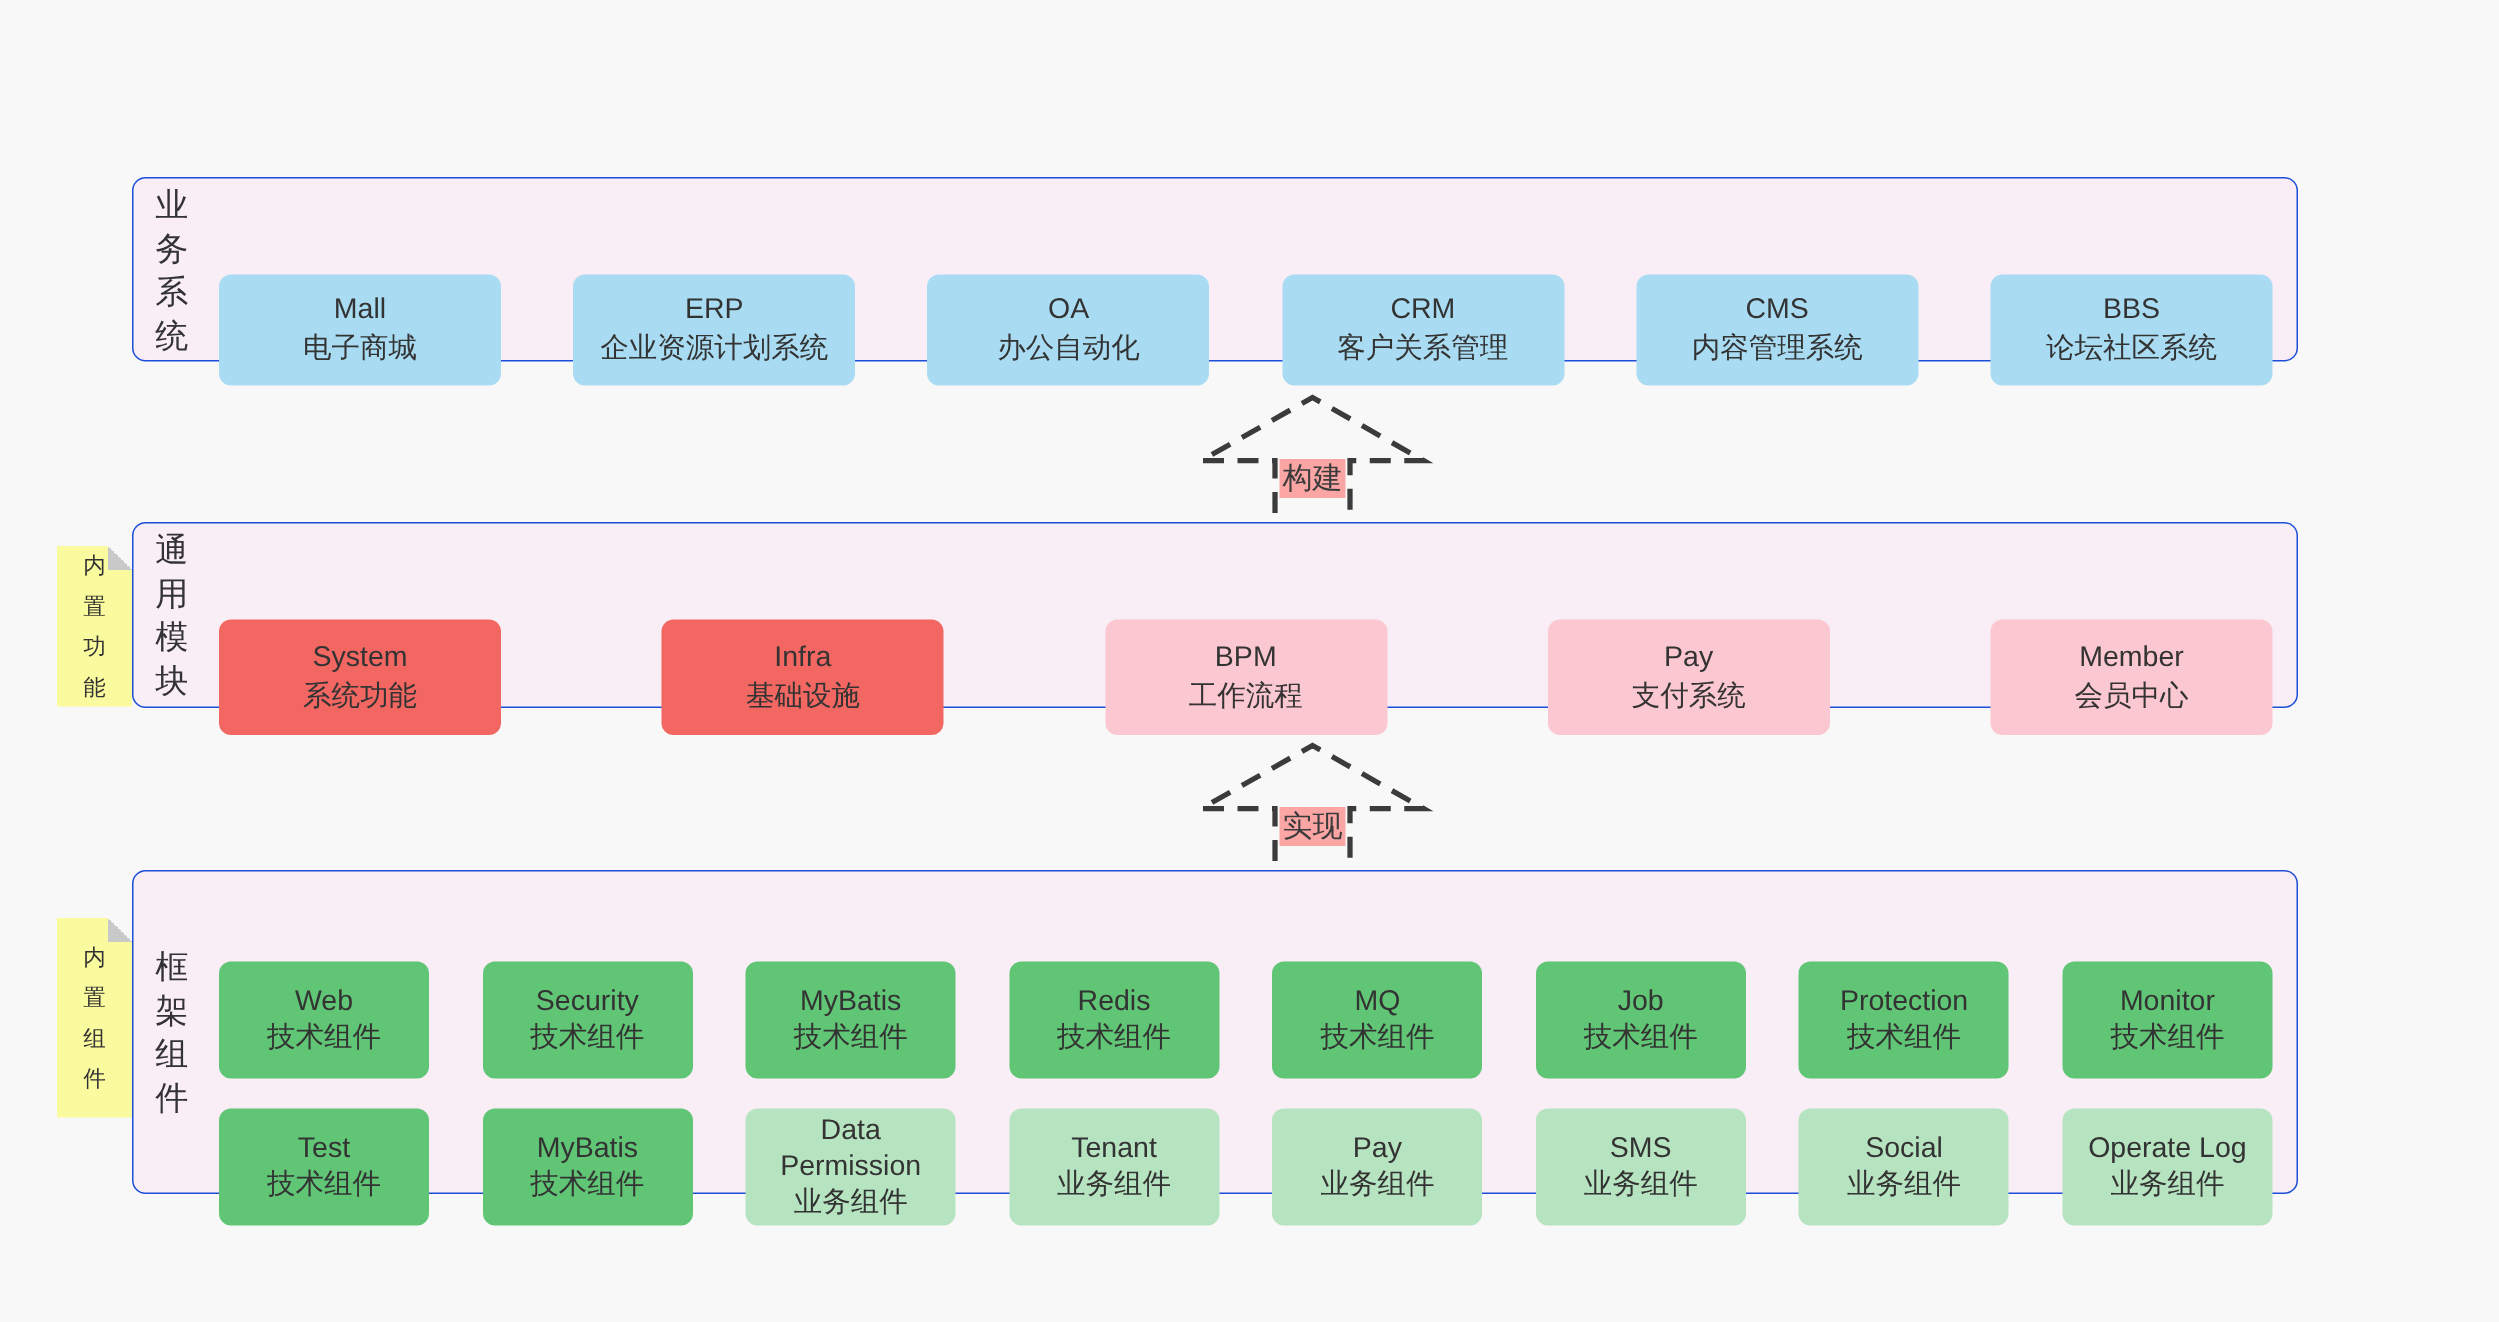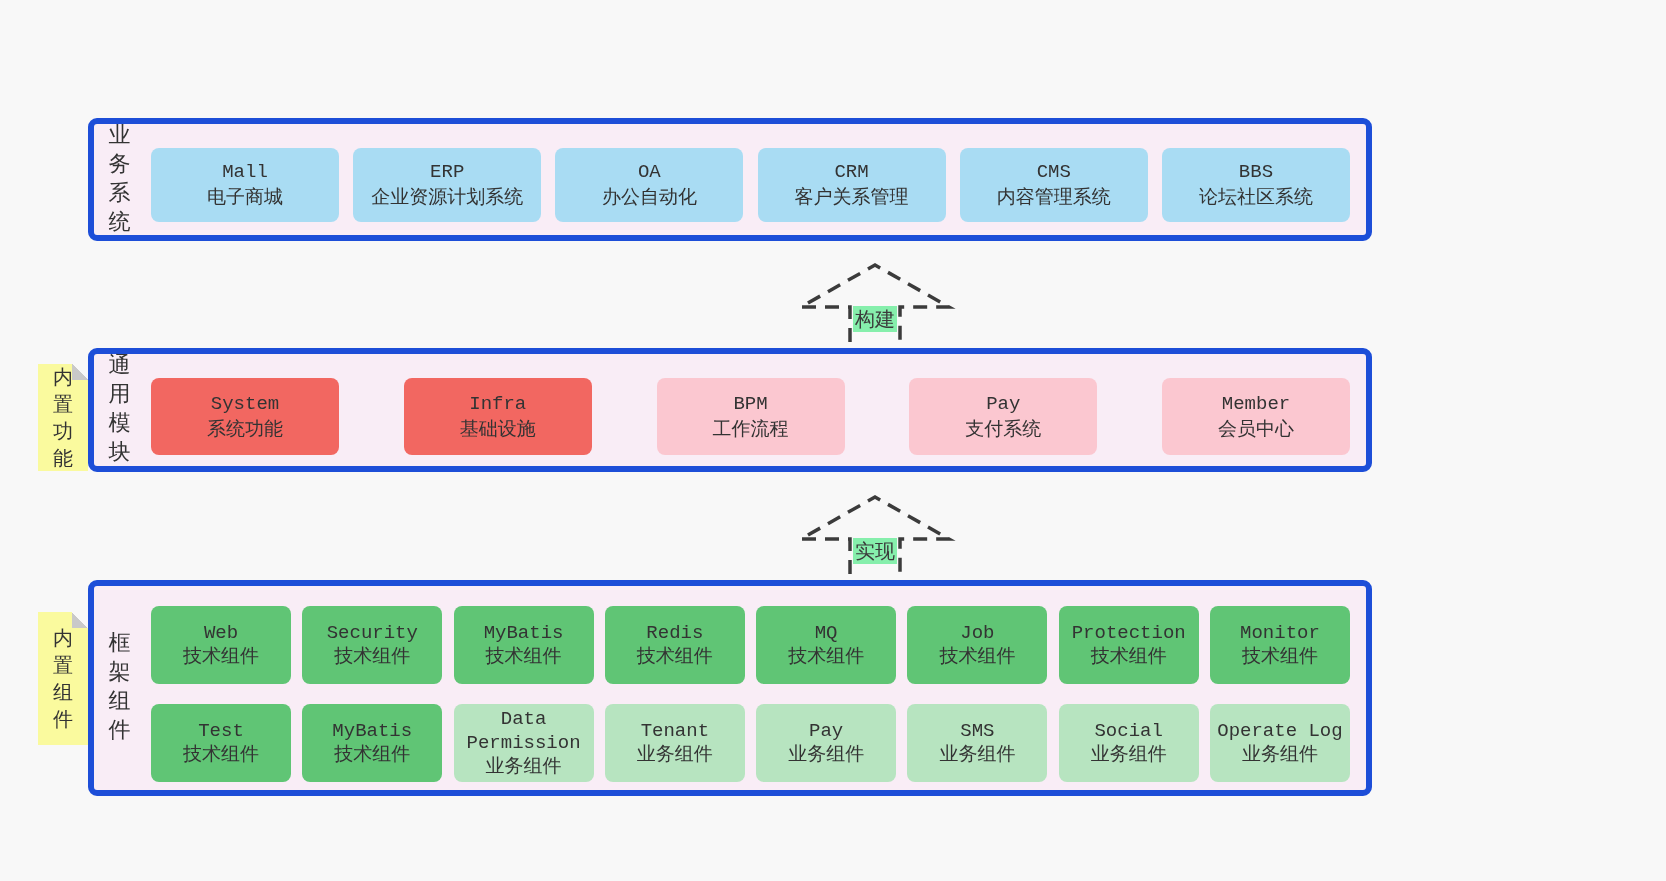--- a/index.html
+++ b/index.html
@@ -1,69 +1,69 @@
 <!DOCTYPE html>
 <html><head>
 <meta charset="utf-8">
 <style>
   html,body{margin:0;padding:0;background:#f8f8f8;}
   .stage{position:relative;width:1666px;height:881px;background:#f8f8f8;
          font-family:"Liberation Sans",sans-serif;color:#333;overflow:hidden;}
 
   
-  .panel{position:absolute;left:88px;width:1284px;background:#f9edf6;
-         border:6px solid #1d4ed8;border-radius:9px;box-sizing:border-box;font-family:Liberation Mono, monospace;}
+  .panel{position:absolute;left:88px;width:1444px;background:#f9edf6;
+         border:1px solid #1d4ed8;border-radius:9px;box-sizing:border-box;}
   .s1{top:118px;height:123px;}
   .s2{top:348px;height:124px;}
   .s3{top:580px;height:216px;}
 
   
   .vlabel{position:absolute;left:12px;top:50%;transform:translateY(-50%);
           width:27px;font-size:22px;line-height:29px;text-align:center;
           word-break:break-all;color:#333;}
 
   
   .row{position:absolute;left:57px;right:16px;display:flex;justify-content:space-between;}
   .s1 .row{top:24px;}
   .s2 .row{top:24px;align-items:flex-end;}
   .s3 .row-1{top:20px;}
   .s3 .row-2{top:118px;}
 
   .box{border-radius:8px;display:flex;flex-direction:column;align-items:center;
-       justify-content:center;text-align:center;box-sizing:border-box;padding:2px 4px;}
+       justify-content:center;text-align:center;box-sizing:border-box;padding:2px 4px;margin-top:40px;}
   .row6 .box{width:188px;height:74px;}
   .s2 .row6 .box{height:77px;}
   .row8 .box{width:140px;height:78px;}
   .box .t,.box .s{font-size:19px;line-height:26px;}
   .row8 .box .t,.row8 .box .s{line-height:24px;}
 
   
   .blue{background:#a9dcf3;}
   .red{background:#f26761;}
   .pink{background:#fbc7d0;}
   .green{background:#60c575;}
   .green-light{background:#b7e4c0;}
 
   
   .arrow{position:absolute;left:793px;width:164px;height:80px;}
   .a1{top:262px;}
   .a2{top:494px;}
   .arrow svg{display:block;}
   .alabel{position:absolute;left:50%;top:44px;transform:translateX(-50%);
-          background:#86efac;font-size:20px;line-height:26px;padding:0 2px;
+          background:#fca5a5;font-size:20px;line-height:26px;padding:0 2px;
           white-space:nowrap;color:#3b3b3b;}
 
   
   .note{position:absolute;left:38px;width:50px;background:#fafa9e;}
   .n1{top:364px;height:107px;}
   .n2{top:612px;height:133px;}
   .fold{position:absolute;top:0;right:0;width:16px;height:16px;
         background:linear-gradient(225deg,#f8f8f8 0 50%,#c9c9c9 50% 100%);}
   .ntext{position:absolute;left:50%;top:50%;transform:translate(-50%,-50%);
-         width:22px;font-size:20px;line-height:27px;text-align:center;
+         width:22px;font-size:15px;line-height:27px;text-align:center;
          word-break:break-all;color:#333;}
 </style>
 </head>
 <body>
 
 <div class="stage">
 
   <div class="note n1">
     <span class="fold"></span>
     <div class="ntext">内置功能</div>

